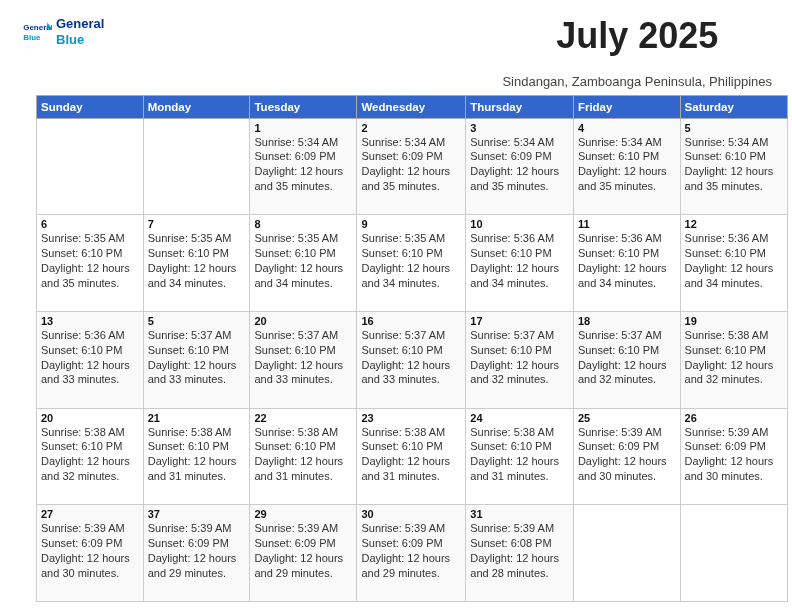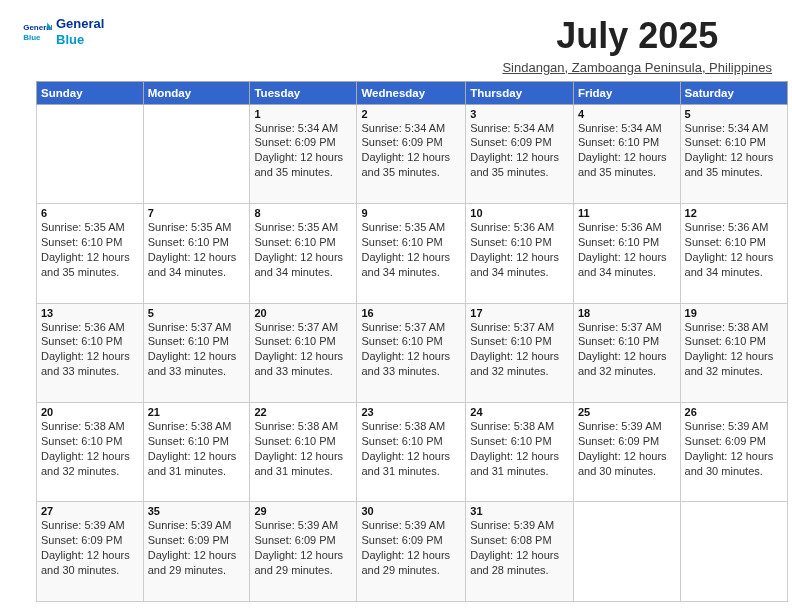--- a/index.html
+++ b/index.html
@@ -37,22 +37,21 @@
     }
     .main-title {
       font-size: 36px;
       font-weight: bold;
       color: #222;
       line-height: 1.1;
     }
     .subtitle {
       font-size: 13px;
       color: #444;
-      margin-top: 4px;
-      text-decoration: underline;
+      margin-top: 18px;
     }
     table {
       width: 100%;
       border-collapse: collapse;
       flex: 1;
       margin-left: 16px;
     }
     thead tr th {
       background-color: #3366cc;
       color: #fff;
@@ -297,21 +296,21 @@
           </td>
         </tr>
         <tr>
           <td>
             <div class="day-num">27</div>
             <div class="day-info" style="white-space: pre-line;">Sunrise: 5:39 AM
 Sunset: 6:09 PM
 Daylight: 12 hours and 30 minutes.</div>
           </td>
           <td>
-            <div class="day-num">35</div>
+            <div class="day-num">37</div>
             <div class="day-info" style="white-space: pre-line;">Sunrise: 5:39 AM
 Sunset: 6:09 PM
 Daylight: 12 hours and 29 minutes.</div>
           </td>
           <td>
             <div class="day-num">29</div>
             <div class="day-info" style="white-space: pre-line;">Sunrise: 5:39 AM
 Sunset: 6:09 PM
 Daylight: 12 hours and 29 minutes.</div>
           </td>

